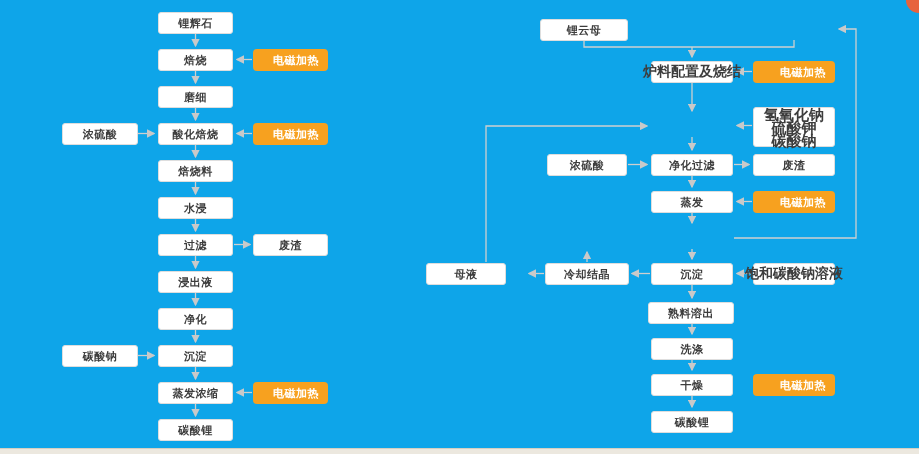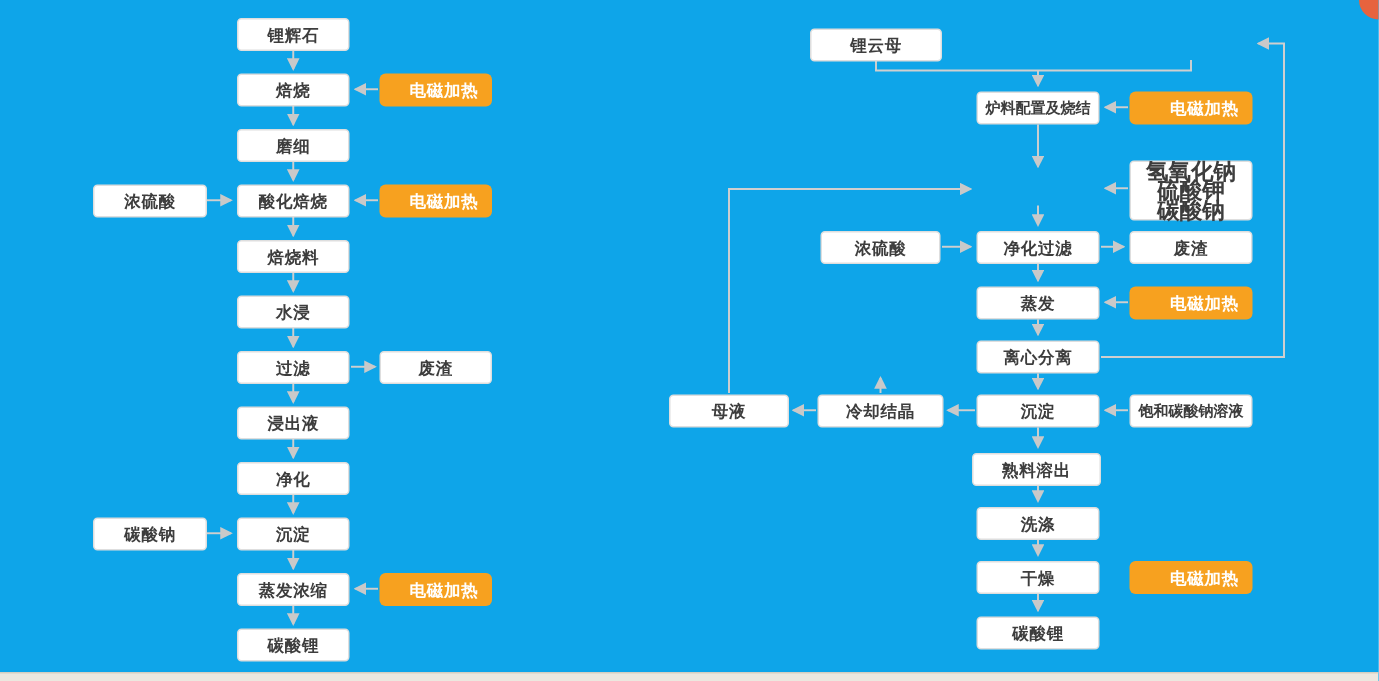--- a/index.html
+++ b/index.html
@@ -22,21 +22,21 @@
     border-radius:3px;
     color:#3d3d3d;
     font-size:11px;
     font-weight:600;
     display:flex;
     align-items:center;
     justify-content:center;
     letter-spacing:0.5px;
     white-space:nowrap;
   }
-  .box.sm{font-size:10px;letter-spacing:0;}
+  .box.sm{font-size:14px;letter-spacing:0;}
   .box.heat{
     background:#F7A11F;
     border:none;
     border-radius:4px;
     color:#ffffff;
     font-weight:700;
     justify-content:flex-end;
     padding-right:9px;
   }
   .box.multi{
@@ -140,38 +140,37 @@
 
   <div class="box heat" style="left: 253px; top: 49px; width: 75px; background: rgb(247, 161, 31);">电磁加热</div>
   <div class="box heat" style="left: 253px; top: 123px; width: 75px; background: rgb(247, 161, 31);">电磁加热</div>
   <div class="box heat" style="left: 253px; top: 382px; width: 75px; background: rgb(247, 161, 31);">电磁加热</div>
 
   <div class="box" style="left:540px;top:19px;width:88px">锂云母</div>
 
   <div class="box sm" style="left:651px;top:61px;width:82px">炉料配置及烧结</div>
   <div class="box" style="left:651px;top:154px;width:82px">净化过滤</div>
   <div class="box" style="left:651px;top:191px;width:82px">蒸发</div>
-  <div class="box" style="left:651px;top:227px;width:82px">离心分离</div>
   <div class="box" style="left:651px;top:263px;width:82px">沉淀</div>
   <div class="box" style="left:648px;top:302px;width:86px">熟料溶出</div>
   <div class="box" style="left:651px;top:338px;width:82px">洗涤</div>
   <div class="box" style="left:651px;top:374px;width:82px">干燥</div>
   <div class="box" style="left:651px;top:411px;width:82px">碳酸锂</div>
 
   <div class="box multi" style="left:753px;top:107px;width:82px">
     <span>氢氧化钠</span>
     <span>硫酸钾</span>
     <span>碳酸钠</span>
   </div>
 
   <div class="box" style="left:547px;top:154px;width:80px">浓硫酸</div>
   <div class="box" style="left:753px;top:154px;width:82px">废渣</div>
   <div class="box sm" style="left:753px;top:263px;width:82px">饱和碳酸钠溶液</div>
   <div class="box" style="left:545px;top:263px;width:84px">冷却结晶</div>
-  <div class="box" style="left:446px;top:263px;width:80px">母液</div>
+  <div class="box" style="left:426px;top:263px;width:80px">母液</div>
 
   <div class="box heat" style="left: 753px; top: 61px; width: 82px; background: rgb(247, 161, 31);">电磁加热</div>
   <div class="box heat" style="left: 753px; top: 191px; width: 82px; background: rgb(247, 161, 31);">电磁加热</div>
   <div class="box heat" style="left: 753px; top: 374px; width: 82px; background: rgb(247, 161, 31);">电磁加热</div>
 
   <div class="corner-dot" style="background: rgb(231, 99, 62);"></div>
   <div class="bottom-bar" style="background: rgb(236, 232, 223);"></div>
 </div>
 
 </body></html>

